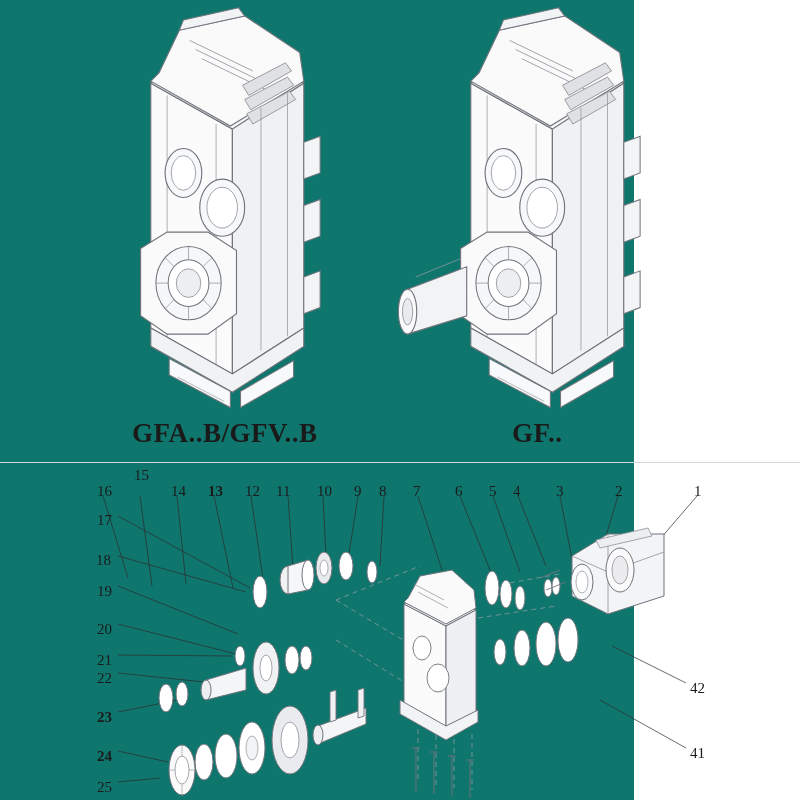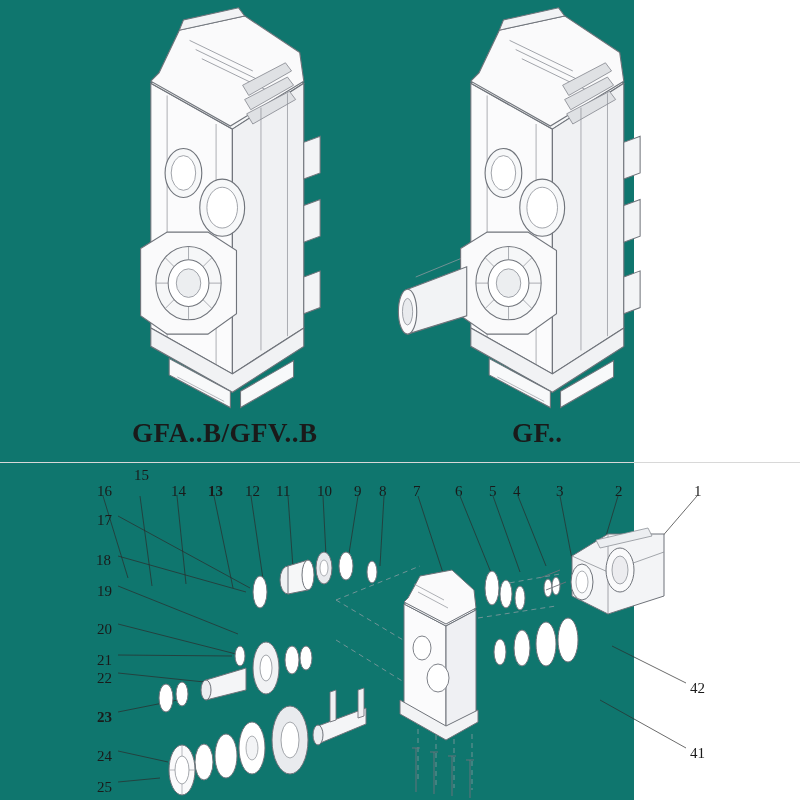--- a/index.html
+++ b/index.html
@@ -308,21 +308,21 @@
   </div>
 
   <div>
     <div class="callout" style="left:97px; top:512px;">17</div>
     <div class="callout" style="left:96px; top:552px;">18</div>
     <div class="callout" style="left:97px; top:583px;">19</div>
     <div class="callout" style="left:97px; top:621px;">20</div>
     <div class="callout" style="left:97px; top:652px;">21</div>
     <div class="callout" style="left:97px; top:670px;">22</div>
     <div class="callout" style="left:97px; top:709px;font-weight:bold;">23</div>
-    <div class="callout" style="left:97px; top:748px;">24</div>
+    <div class="callout" style="left:97px; top:748px;font-weight:bold;">24</div>
     <div class="callout" style="left:97px; top:779px;text-align:right;">25</div>
   </div>
 
   <div>
     <div class="callout" style="left:690px; top:680px;text-align:right;">42</div>
     <div class="callout" style="left:690px; top:745px;">41</div>
   </div>
 
 </div>
 

